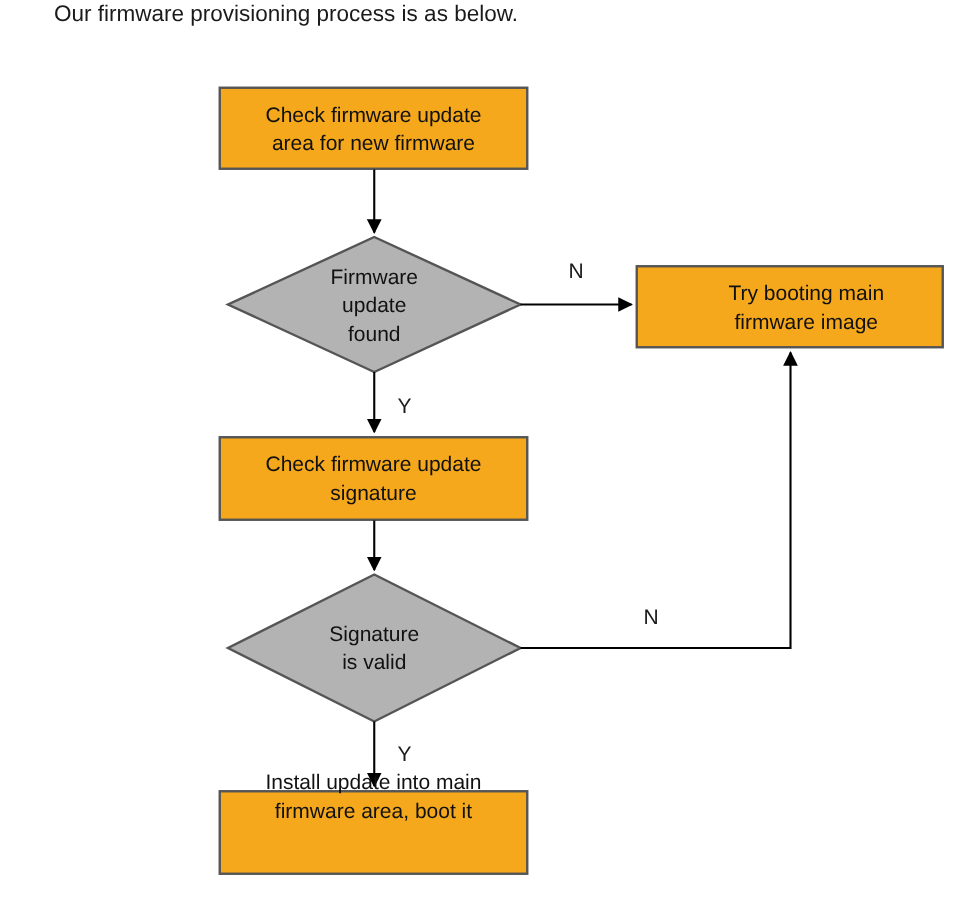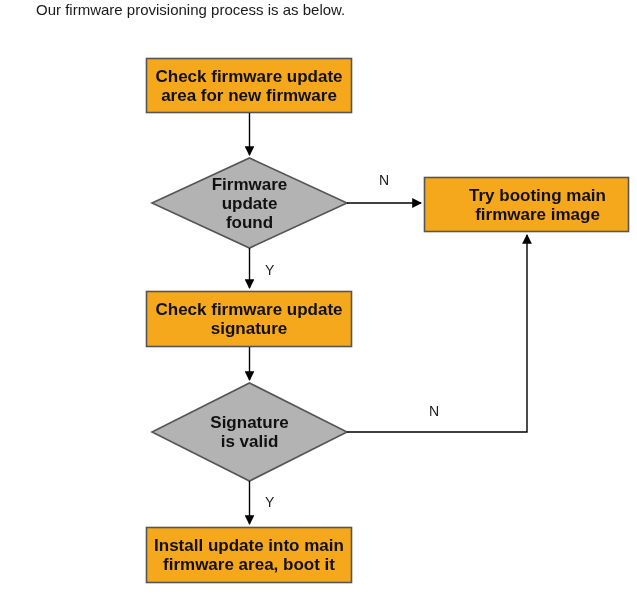--- a/index.html
+++ b/index.html
@@ -31,26 +31,25 @@
     width: 637px;
     height: 601px;
   }
   .node-label {
     position: absolute;
     display: flex;
     align-items: center;
     justify-content: center;
     text-align: center;
     color: #111111;
-    font-size: 17px;
+    font-size: 14px;
     line-height: 19px;
     pointer-events: none;
     white-space: pre-line;
     font-family: "Liberation Sans", sans-serif;
-    font-weight: bold;
   }
   .edge-label {
     position: absolute;
     font-size: 14px;
     color: #1a1a1a;
     font-family: "Liberation Sans", sans-serif;
   }
 </style>
 </head>
 <body>
@@ -98,21 +97,21 @@
 
 <div class="node-label" style="left:424px; top:177px; width:205px; height:55px;padding-left:11px;">Try booting main
 firmware image</div>
 
 <div class="node-label" style="left:146px; top:291px; width:206px; height:56px;">Check firmware update
 signature</div>
 
 <div class="node-label" style="left:152px; top:383px; width:195px; height:98px;">Signature
 is valid</div>
 
-<div class="node-label" style="left:146px; top:527px; width:206px; height:56px;">Install update into main
+<div class="node-label" style="left:146px; top:503px; width:206px; height:56px;">Install update into main
 firmware area, boot it</div>
 
 <div class="edge-label" style="left:379px; top:172px;">N</div>
 
 <div class="edge-label" style="left:265px; top:262px;">Y</div>
 
 <div class="edge-label" style="left:429px; top:403px;">N</div>
 
 <div class="edge-label" style="left:265px; top:494px;">Y</div>
 

